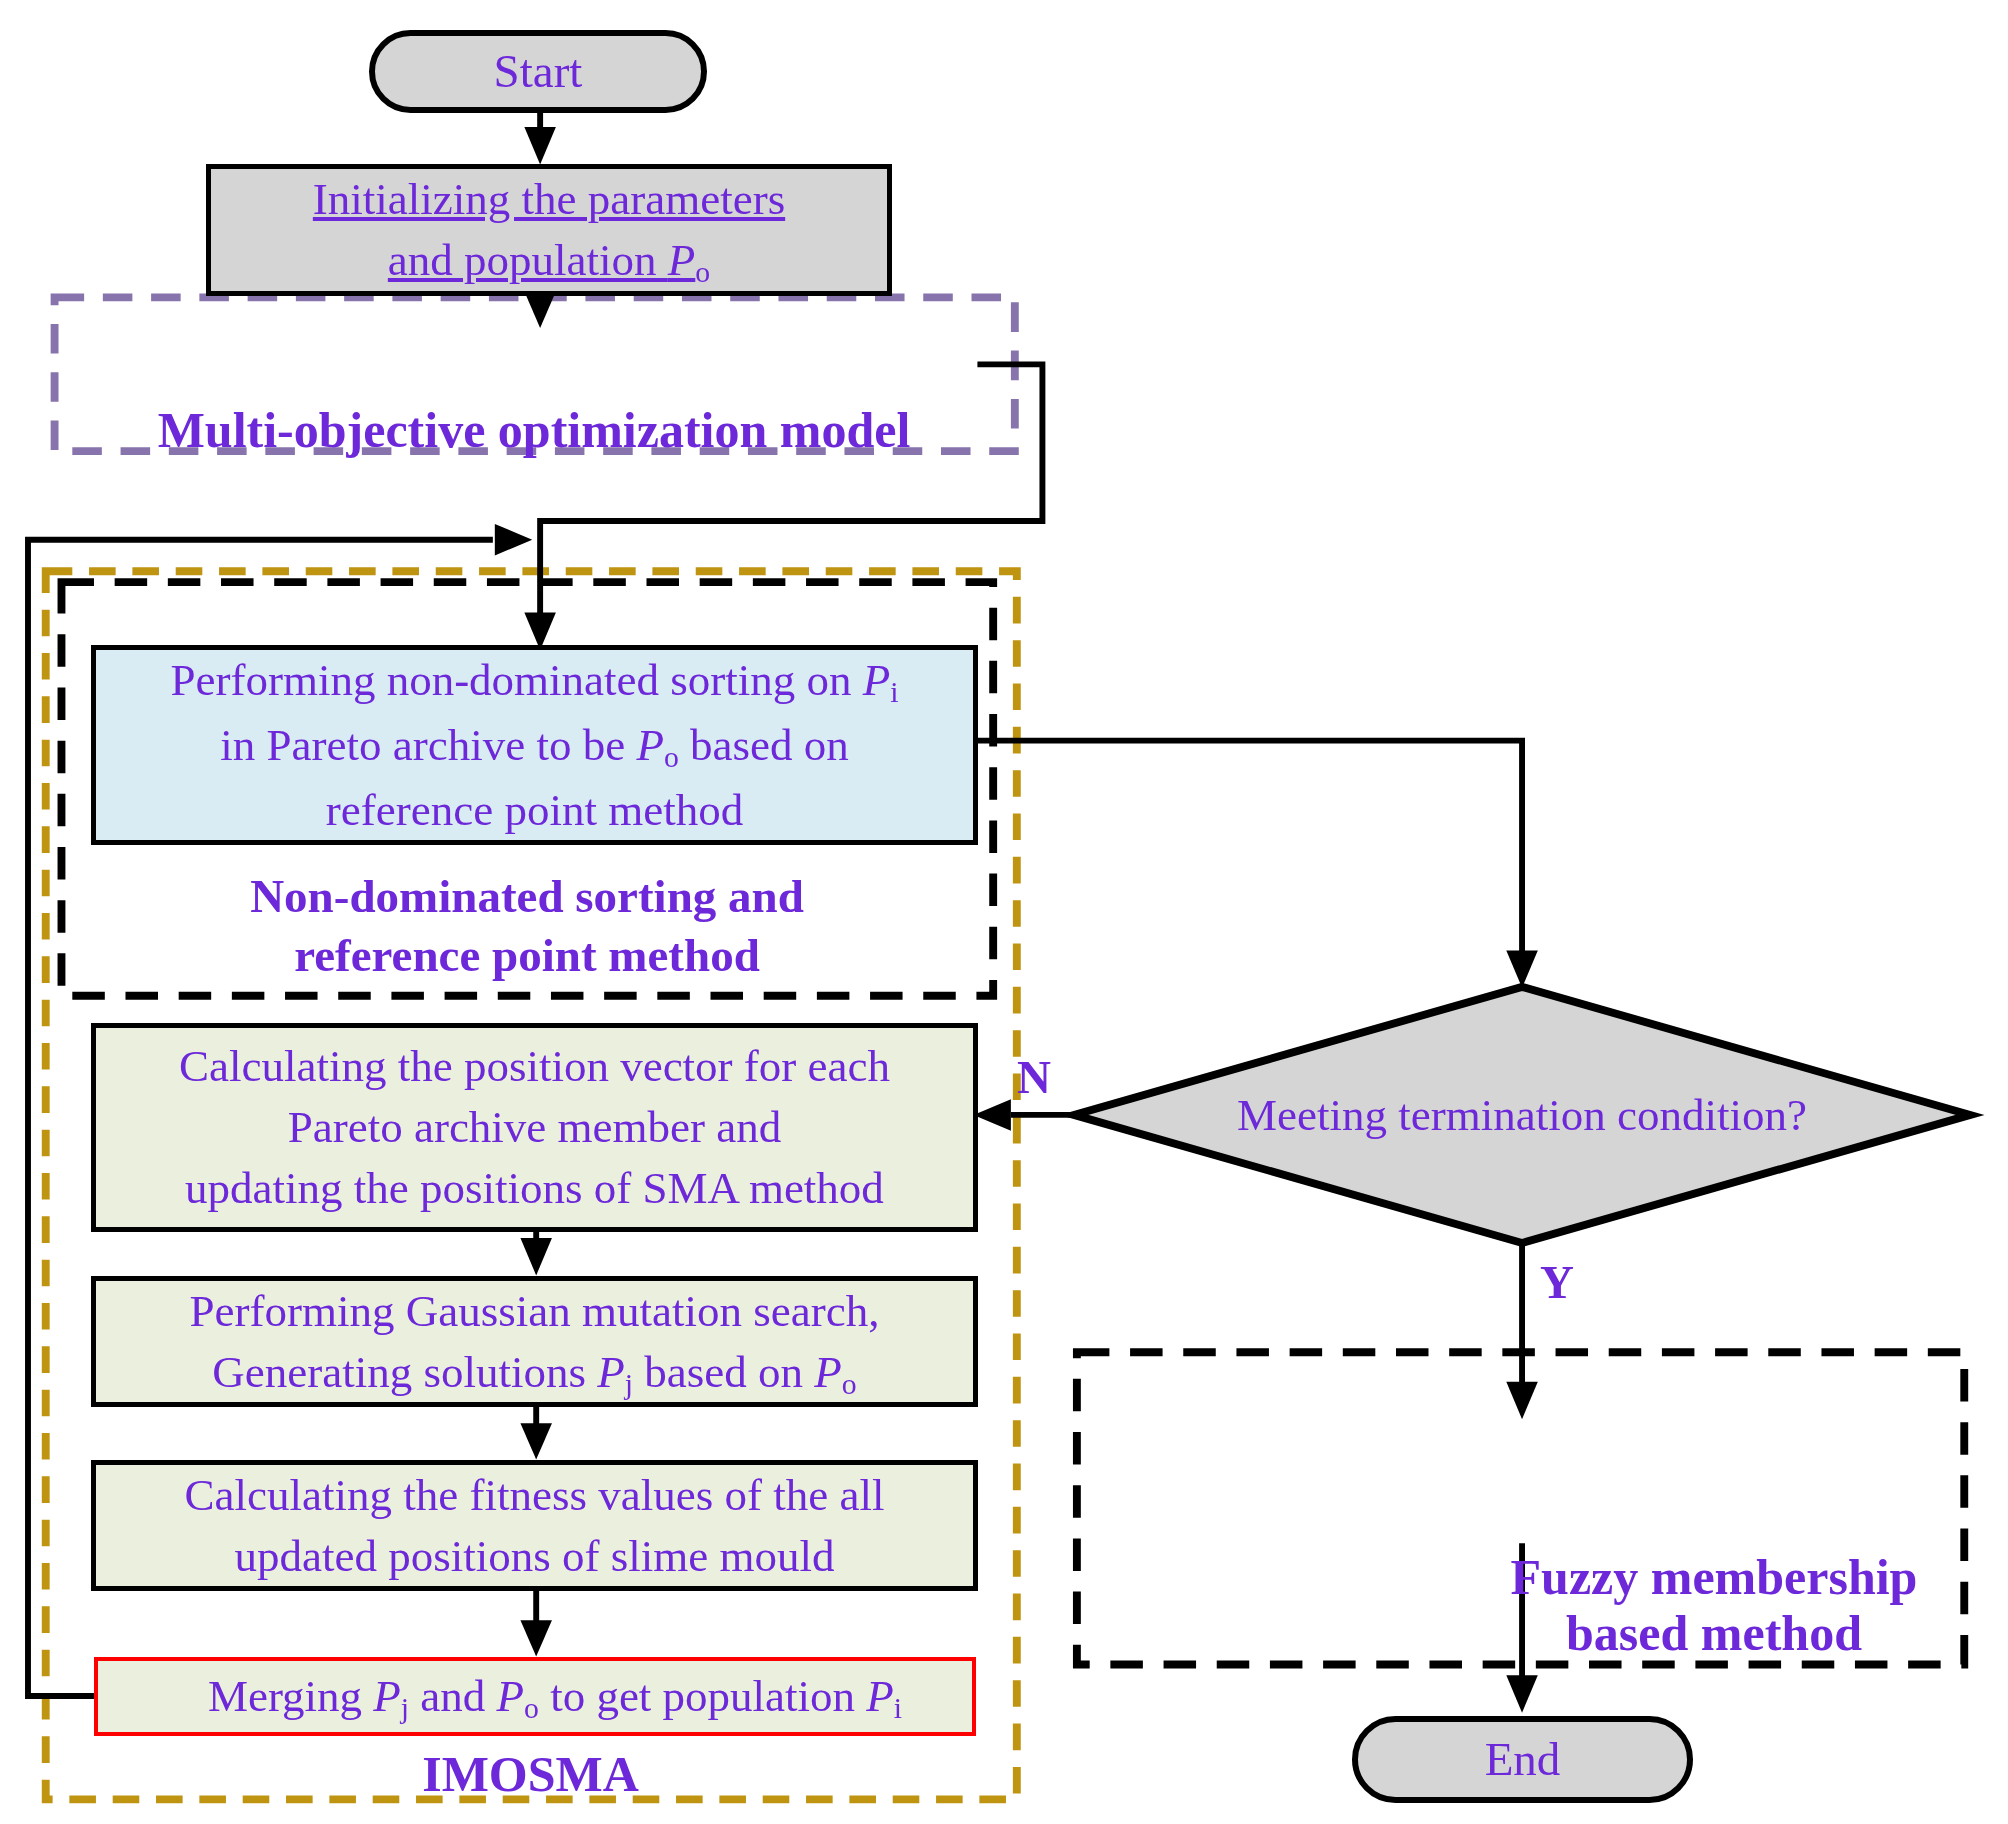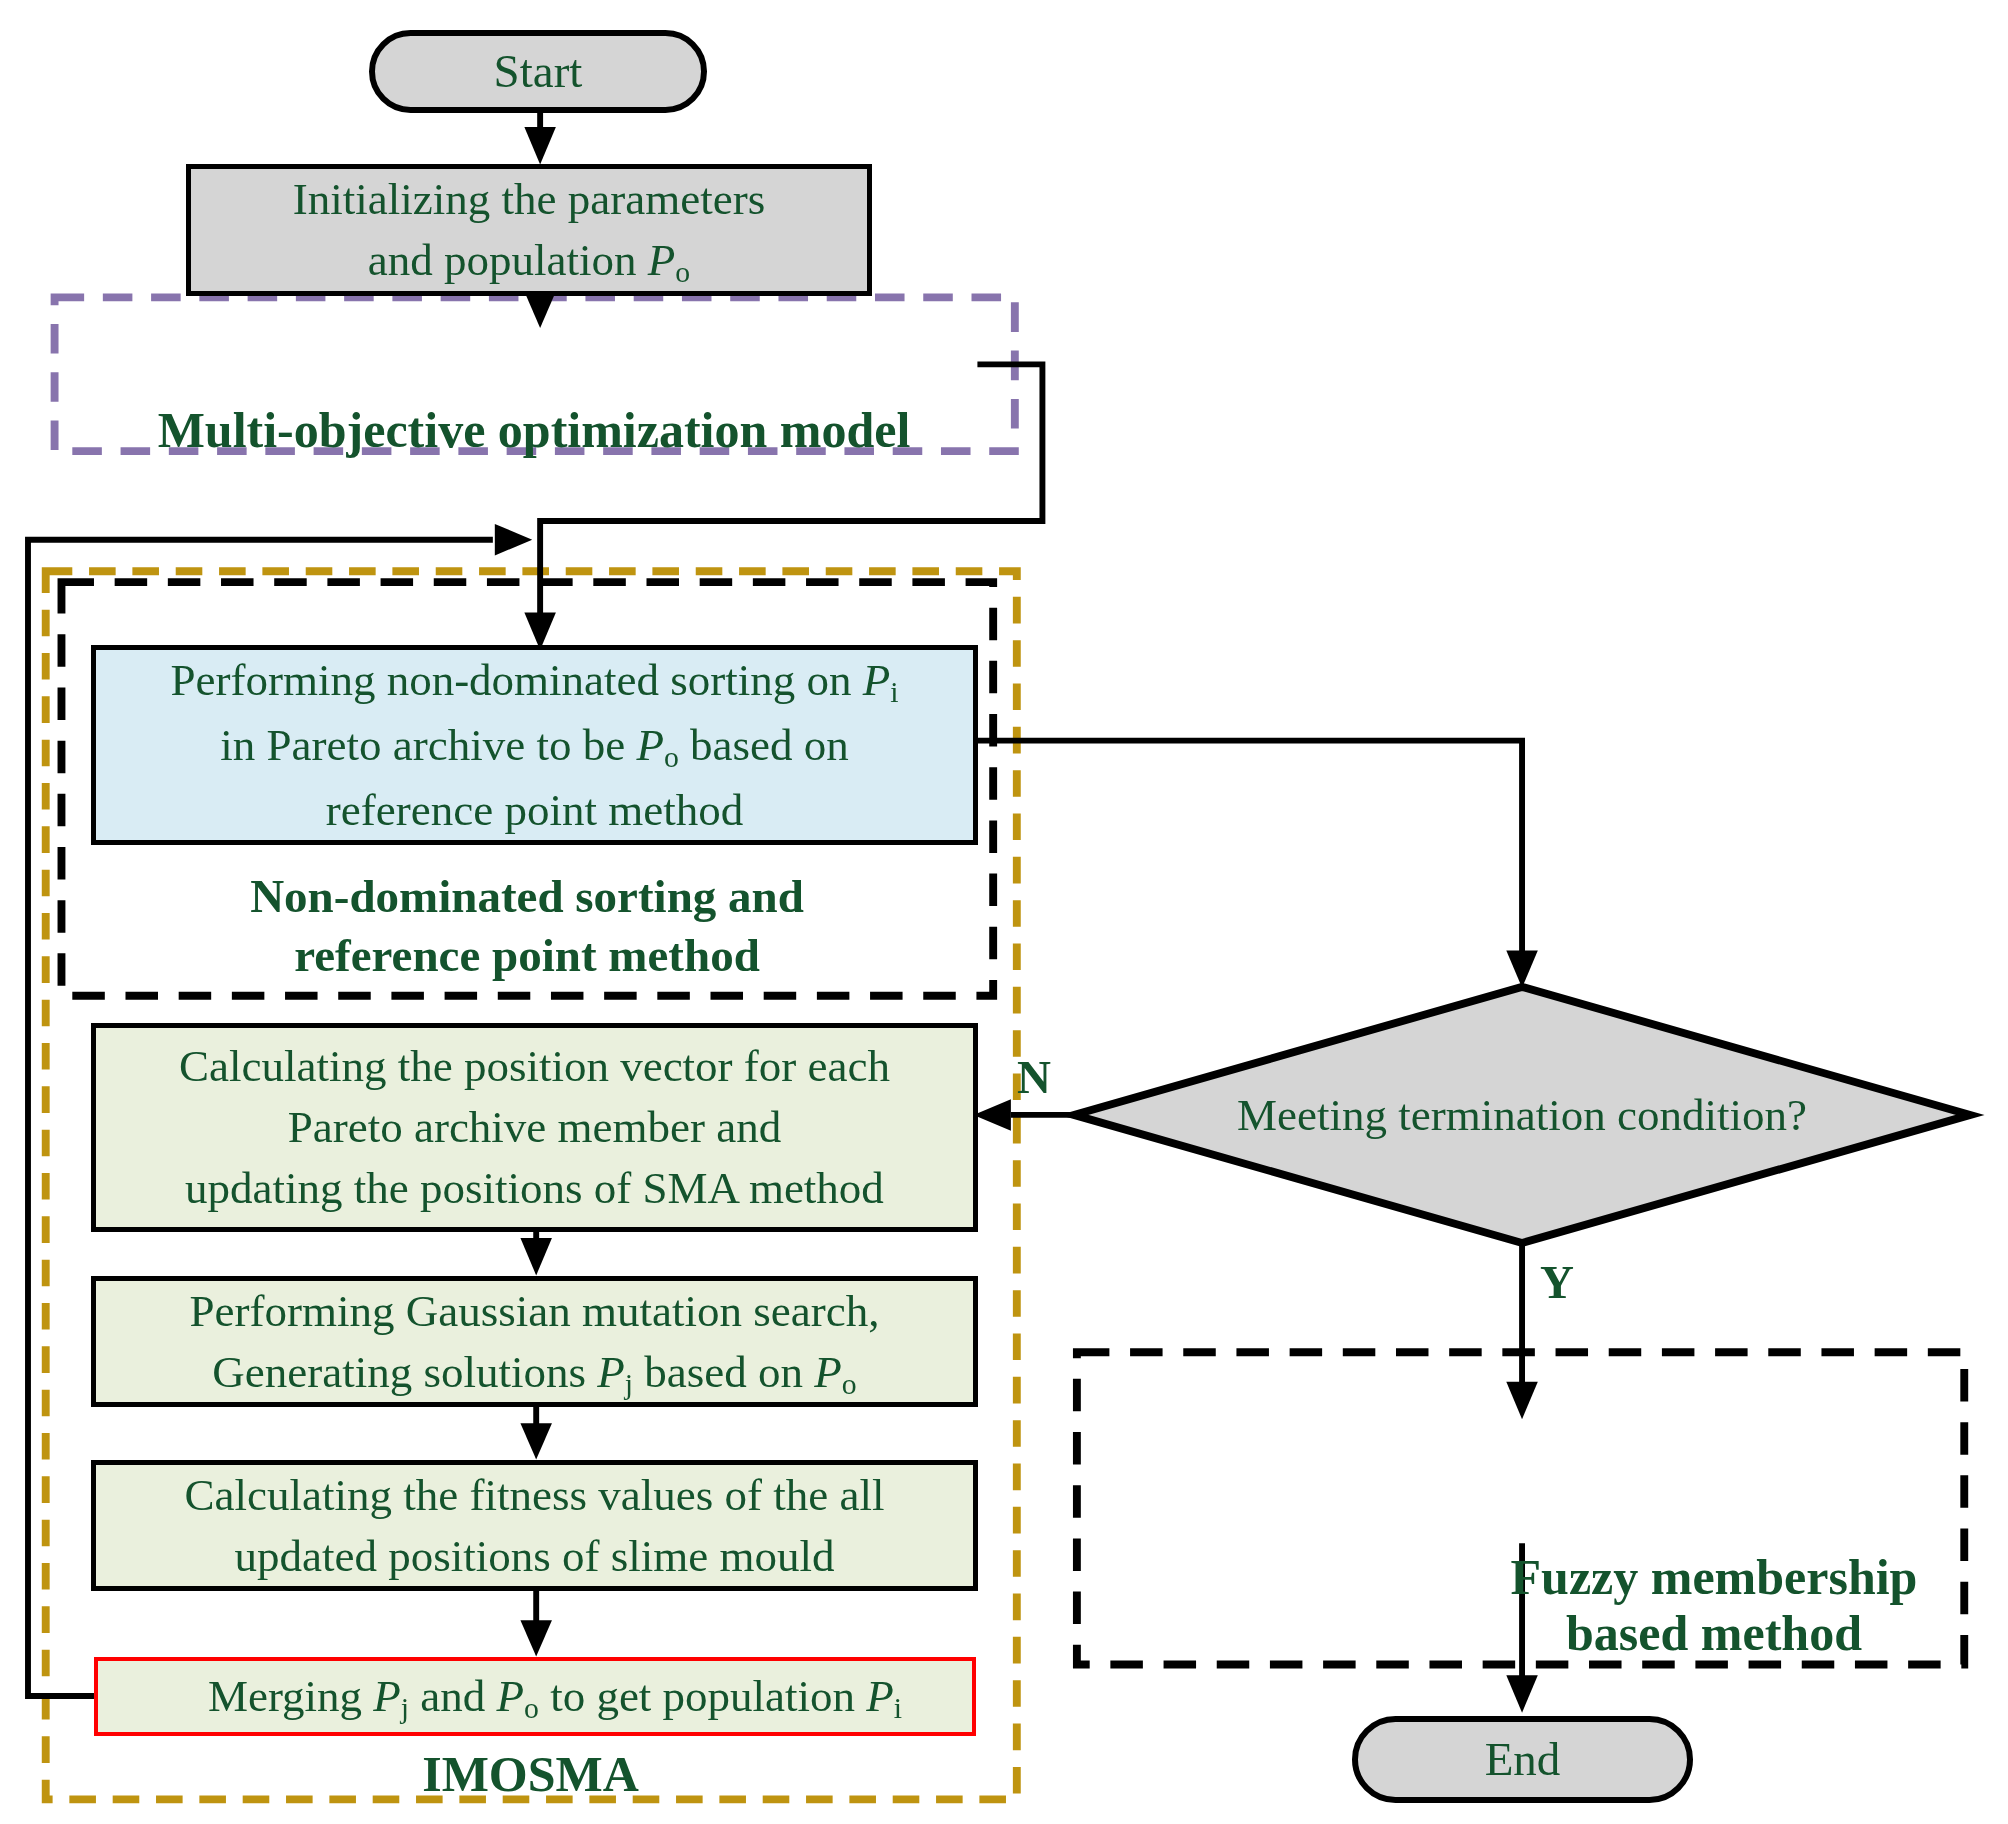--- a/index.html
+++ b/index.html
@@ -1,18 +1,18 @@
 <!DOCTYPE html>
 <html><head>
 <meta charset="utf-8">
 <style>
   html,body{margin:0;padding:0;background:#fff;}
   .canvas{
     position:relative;width:2009px;height:1824px;background:#ffffff;
-    font-family:"Liberation Serif","DejaVu Serif",serif;color:#14532d;overflow:hidden;
+    font-family:"Liberation Serif","DejaVu Serif",serif;color:#6d28d9;overflow:hidden;
   }
   .layer{position:absolute;left:0;top:0;}
   .node{
     position:absolute;box-sizing:border-box;display:flex;align-items:center;justify-content:center;
     text-align:center;font-size:45px;line-height:61px;background:#d5d5d5;border:5.9px solid #000;z-index:2;
   }
   .capsule{border-radius:45px;font-size:47px;border-width:6.9px;}
   .pink{background:#dcafae;border:4.9px solid #ff0000;}
   .blue{background:#d9ecf4;line-height:65px;}
   .green{background:#eaf0dd;}
@@ -64,21 +64,21 @@
       <polygon points="1545,1441 1529,1403 1561,1403"></polygon>
       <polygon points="1545,1739 1529,1701 1561,1701"></polygon>
       <polygon points="544,1295 528,1257 560,1257"></polygon>
       <polygon points="544,1482 528,1445 560,1445"></polygon>
       <polygon points="544,1682 528,1645 560,1645"></polygon>
     </g>
   </svg>
 
   <div class="node capsule" style="left:369px;top:29.6px;width:338px;height:83px;">Start</div>
 
-  <div class="node" style="left:186px;top:164px;width:686px;height:132px;">
+  <div class="node" style="left:206px;top:164px;width:686px;height:132px;text-decoration:underline;">
       <span>Initializing the parameters<br>and population <i>P</i><sub>o</sub></span>
     </div>
 
 
   <div class="grouplabel" style="left:54px;top:402px;width:960px;">Multi-objective optimization model</div>
 
   <div class="node blue" style="left:91px;top:645px;width:887px;height:200px;">
       <span>Performing non-dominated sorting on <i>P</i><sub>i</sub><br>in Pareto archive to be <i>P</i><sub>o</sub> based on<br>reference point method</span>
     </div>
 

